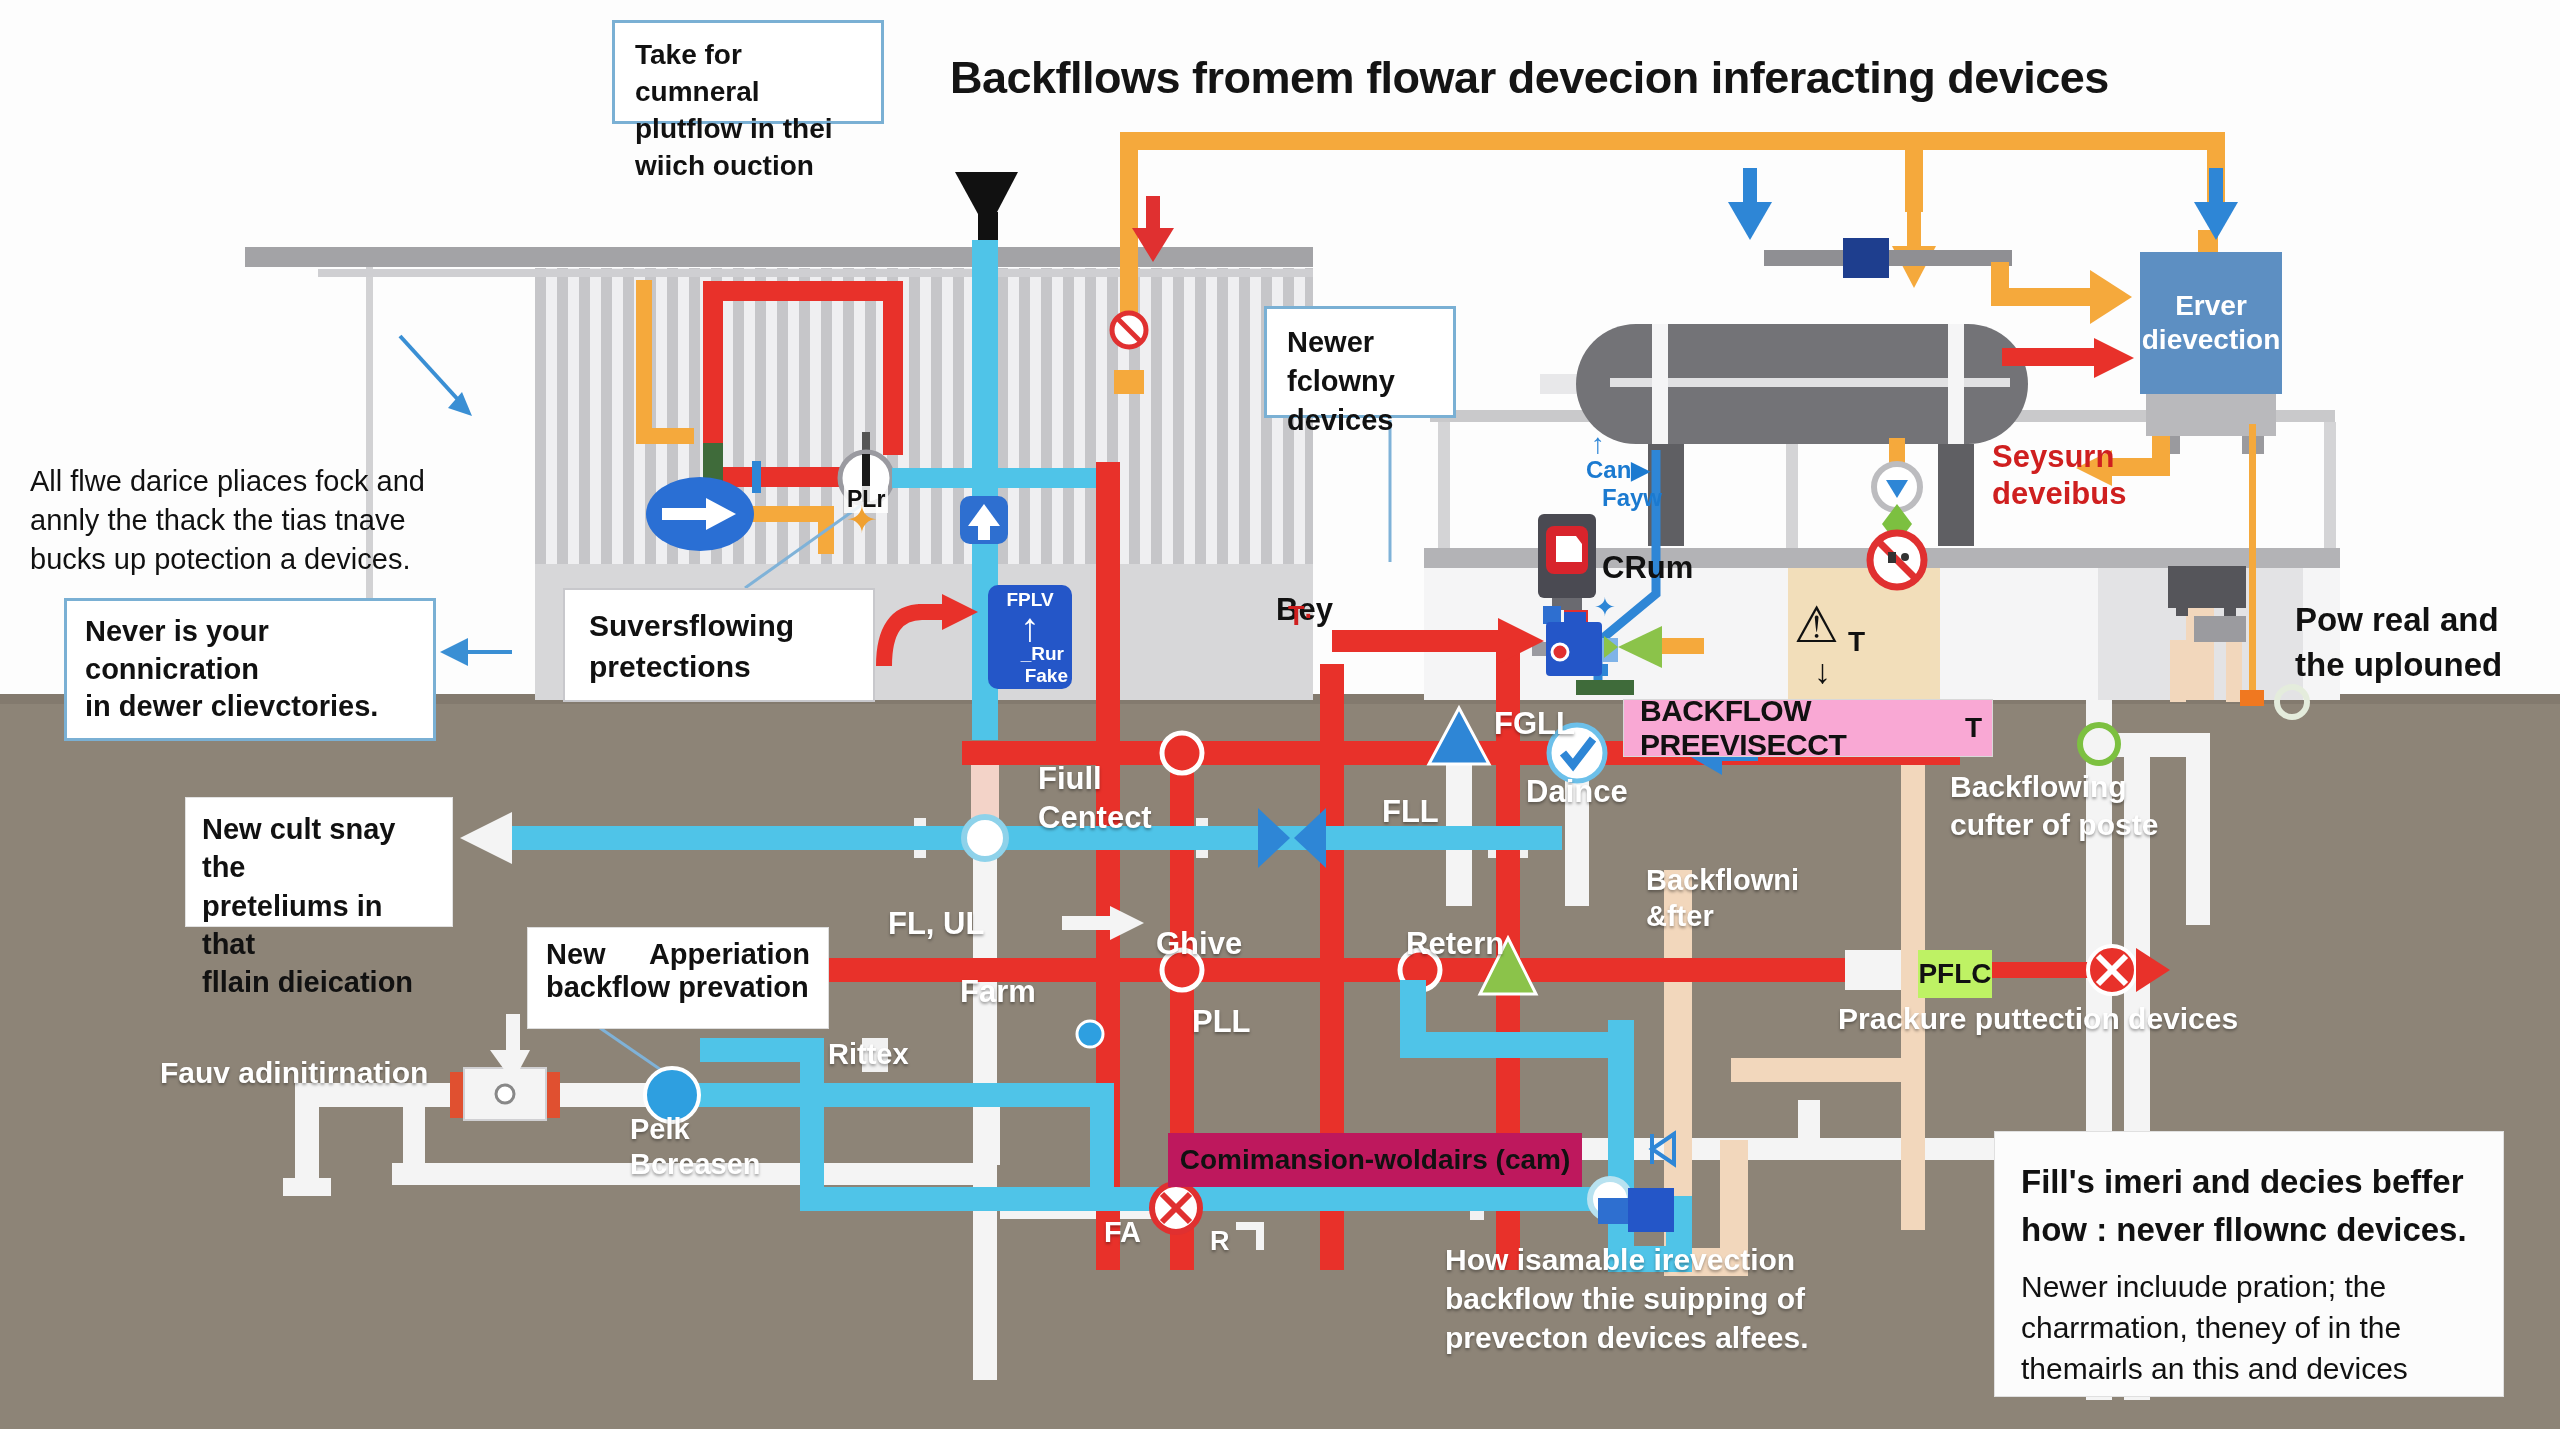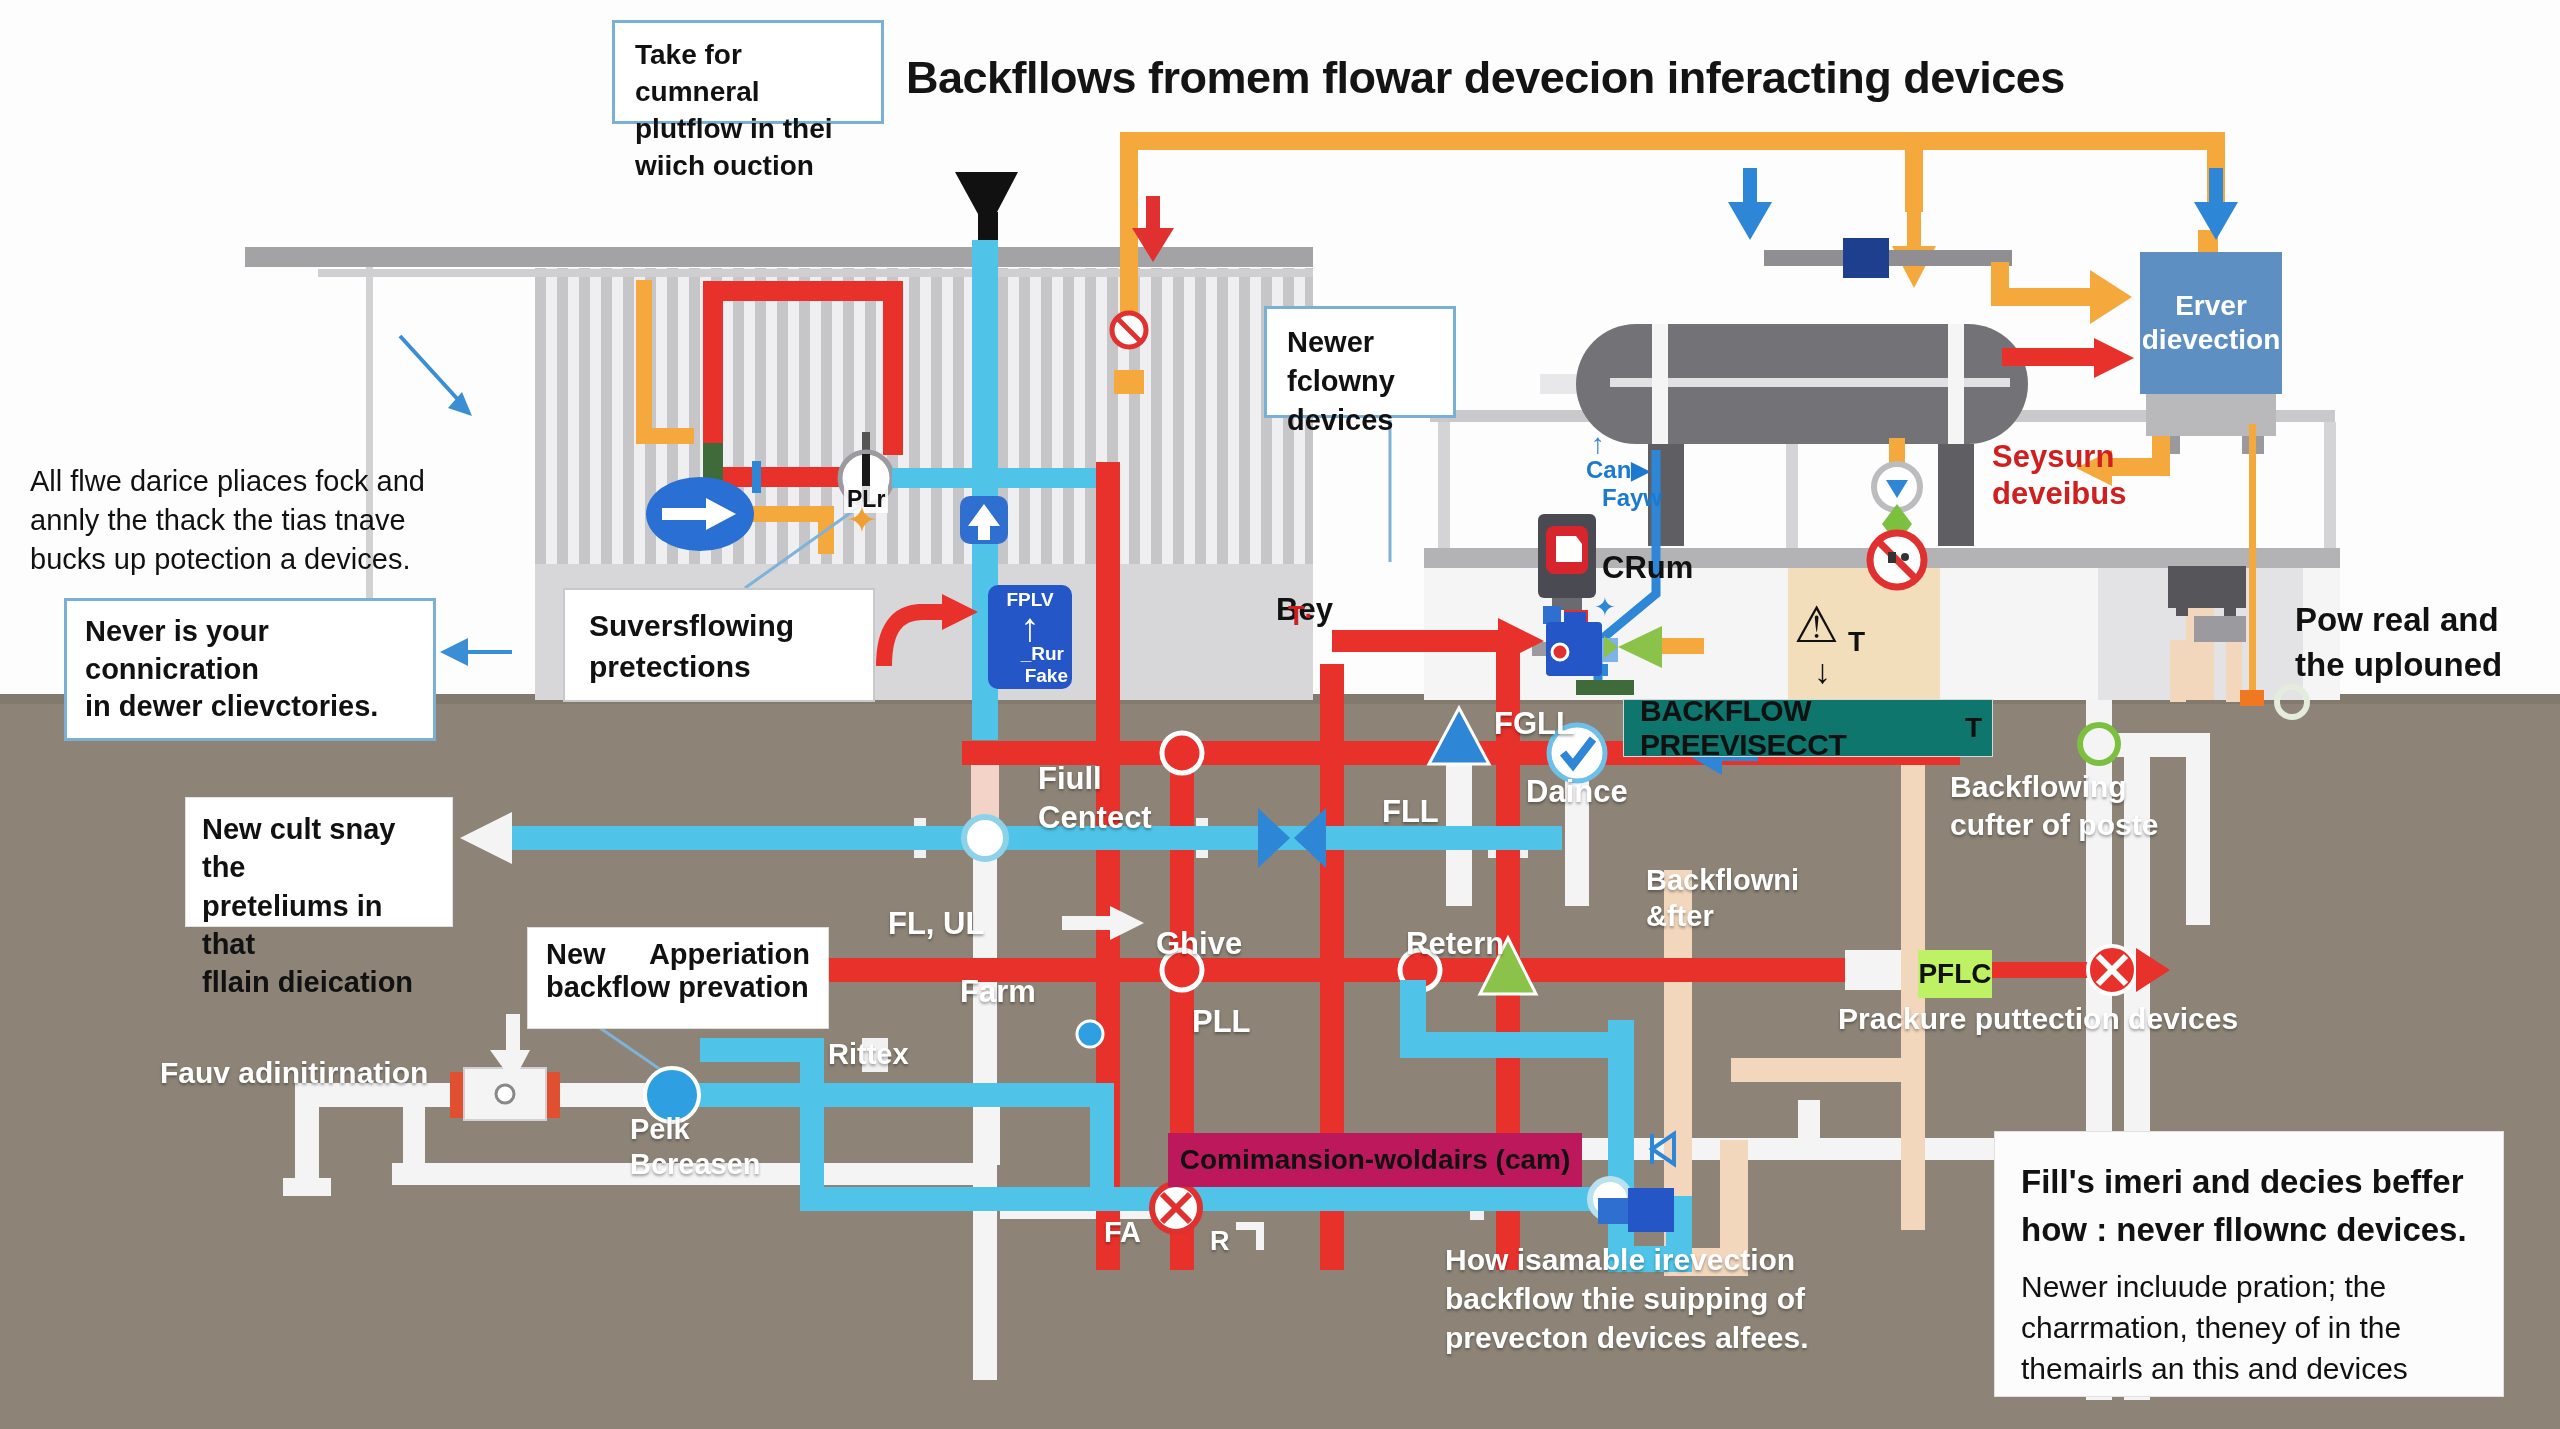--- a/index.html
+++ b/index.html
@@ -39,27 +39,27 @@
   .erver-stub{left:2198px;top:230px;width:20px;height:24px;background:#f5a93c;z-index:3;}
   
   .fplv{left:988px;top:585px;width:84px;height:104px;background:#2456c8;border-radius:10px;z-index:6;
         color:#fff;font-weight:bold;font-size:19px;line-height:1.15;text-align:center;padding-top:4px;box-sizing:border-box;}
   .fplv .arr{font-size:40px;line-height:.8;display:block;}
   
   .note{background:#ffffff;color:#111;z-index:10;box-sizing:border-box;}
   .note.blue{border:3px solid #7ab0d4;}
   .note.gray{border:2px solid #c8c8cc;}
   .note.plain{box-shadow:0 0 0 1px #e2e2e2;}
-  .title{font-size:45px;font-weight:bold;color:#141414;letter-spacing:-.5px;z-index:10;}
+  .title{font-size:45px;font-weight:bold;color:#141414;letter-spacing:-.5px;z-index:10;margin-left:44px;}
   .blabel{color:#111;font-weight:bold;z-index:10;}
   .wlabel{color:#fff;font-weight:bold;z-index:10;text-shadow:0 2px 3px rgba(0,0,0,.35);}
   .rlabel{color:#cf1f1f;font-weight:bold;z-index:10;line-height:1.2;}
   .bluelabel{color:#1b7ad0;font-weight:bold;z-index:10;}
   svg.pipes{position:absolute;left:0;top:0;z-index:5;}
-  .bar{left:1624px;top:700px;width:368px;height:56px;background:#0f766e;z-index:9;
+  .bar{left:1624px;top:700px;width:368px;height:56px;background:#f9a8d4;z-index:9;
        display:flex;align-items:center;box-shadow:0 0 0 1px #d8d8d8;}
   .bar .t1{font-size:30px;font-weight:bold;color:#111;padding-left:16px;letter-spacing:-.5px;}
   .bar .t2{font-size:28px;font-weight:bold;color:#111;margin-left:auto;padding-right:10px;}
   .pflc{left:1918px;top:950px;width:74px;height:48px;background:#bef264;z-index:9;
         display:flex;align-items:center;justify-content:center;font-size:28px;font-weight:bold;color:#111;}
   .fills{left:1995px;top:1132px;width:508px;height:264px;background:#fcfcfc;z-index:10;
          box-shadow:0 0 0 1px #e0e0e0;padding:26px 26px;box-sizing:border-box;color:#111;}
   .fills .h{font-size:33px;font-weight:bold;line-height:1.45;}
   .fills .b{font-size:30px;line-height:1.38;margin-top:12px;}
   .appbox{left:528px;top:928px;width:300px;height:100px;background:#fff;z-index:10;

